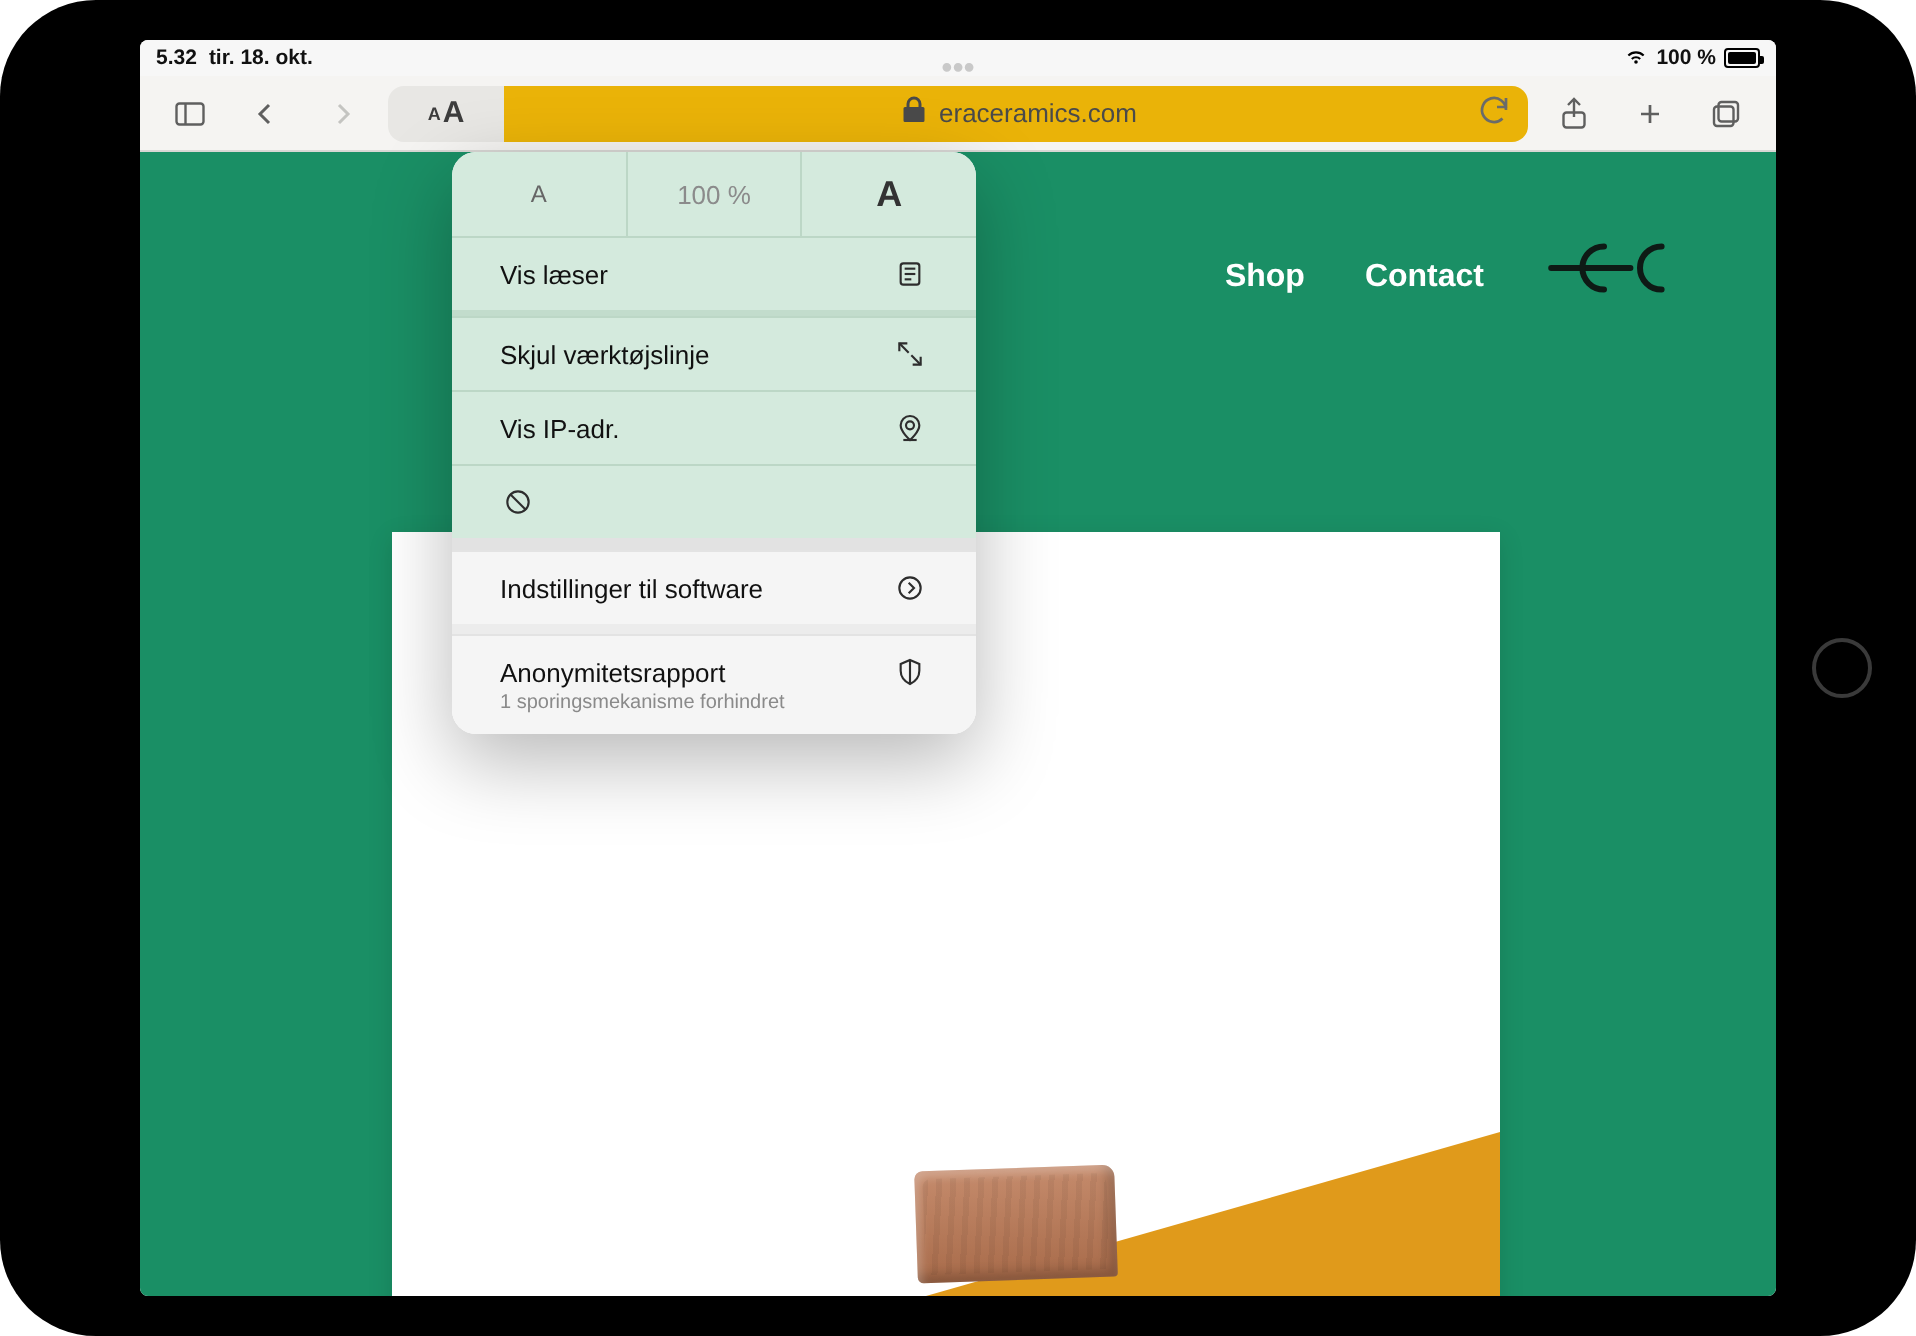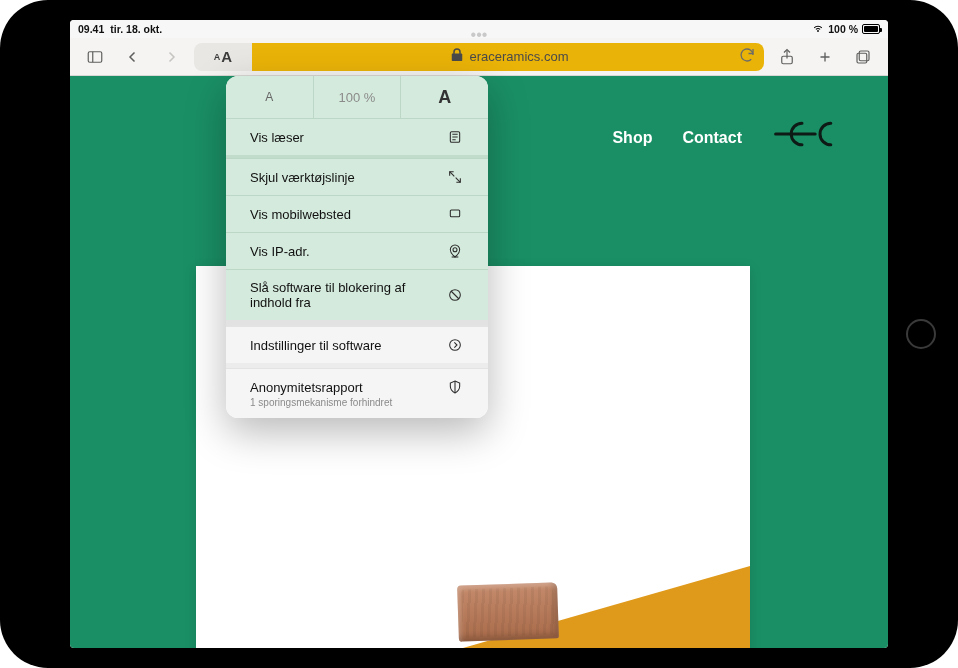--- a/index.html
+++ b/index.html
@@ -200,21 +200,21 @@
 </head>
 <body>
 
 <div class="device">
   <div class="home-button"></div>
 
   <div class="screen">
 
     <div class="statusbar">
       <div class="left">
-        <span>09.41</span>
+        <span>5.32</span>
         <span>tir. 18. okt.</span>
       </div>
       <div class="right">
         <span class="wifi-icon">
           <svg viewBox="0 0 16 12">
               <path d="M8 10.5a1.2 1.2 0 100-2.4 1.2 1.2 0 000 2.4zM4.7 6.8a4.7 4.7 0 016.6 0l-1 1a3.3 3.3 0 00-4.6 0l-1-1zM2.4 4.5a8 8 0 0111.2 0l-1 1a6.6 6.6 0 00-9.2 0l-1-1z" fill="#000"></path>
             </svg>
         </span>
         <span>100 %</span>
         <span class="battery">
@@ -336,39 +336,30 @@
         <span class="ico">
           <svg viewBox="0 0 24 24" fill="none" stroke="#2d2d2d" stroke-width="1.6">
               <polyline points="4 10 4 4 10 4"></polyline>
               <polyline points="20 14 20 20 14 20"></polyline>
               <line x1="4" y1="4" x2="11" y2="11"></line>
               <line x1="20" y1="20" x2="13" y2="13"></line>
             </svg>
         </span>
       </div>
       <div class="menu-item">
-        <span class="label">Vis mobilwebsted</span>
-        <span class="ico">
-          <svg viewBox="0 0 24 24" fill="none" stroke="#2d2d2d" stroke-width="1.6">
-              <rect x="5" y="6" width="14" height="10" rx="1.5"></rect>
-            </svg>
-        </span>
-      </div>
-      <div class="menu-item">
         <span class="label">Vis IP-adr.</span>
         <span class="ico">
           <svg viewBox="0 0 24 24" fill="none" stroke="#2d2d2d" stroke-width="1.6">
               <circle cx="12" cy="10" r="3"></circle>
               <path d="M12 3a7 7 0 017 7c0 5-7 11-7 11S5 15 5 10a7 7 0 017-7z"></path>
               <line x1="7" y1="21" x2="17" y2="21"></line>
             </svg>
         </span>
       </div>
       <div class="menu-item">
-        <span class="label">Slå software til blokering af indhold fra</span>
         <span class="ico">
           <svg viewBox="0 0 24 24" fill="none" stroke="#2d2d2d" stroke-width="1.6">
               <circle cx="12" cy="12" r="8"></circle>
               <line x1="6" y1="6" x2="18" y2="18"></line>
             </svg>
         </span>
       </div>
 
       <div class="sep"></div>
 

